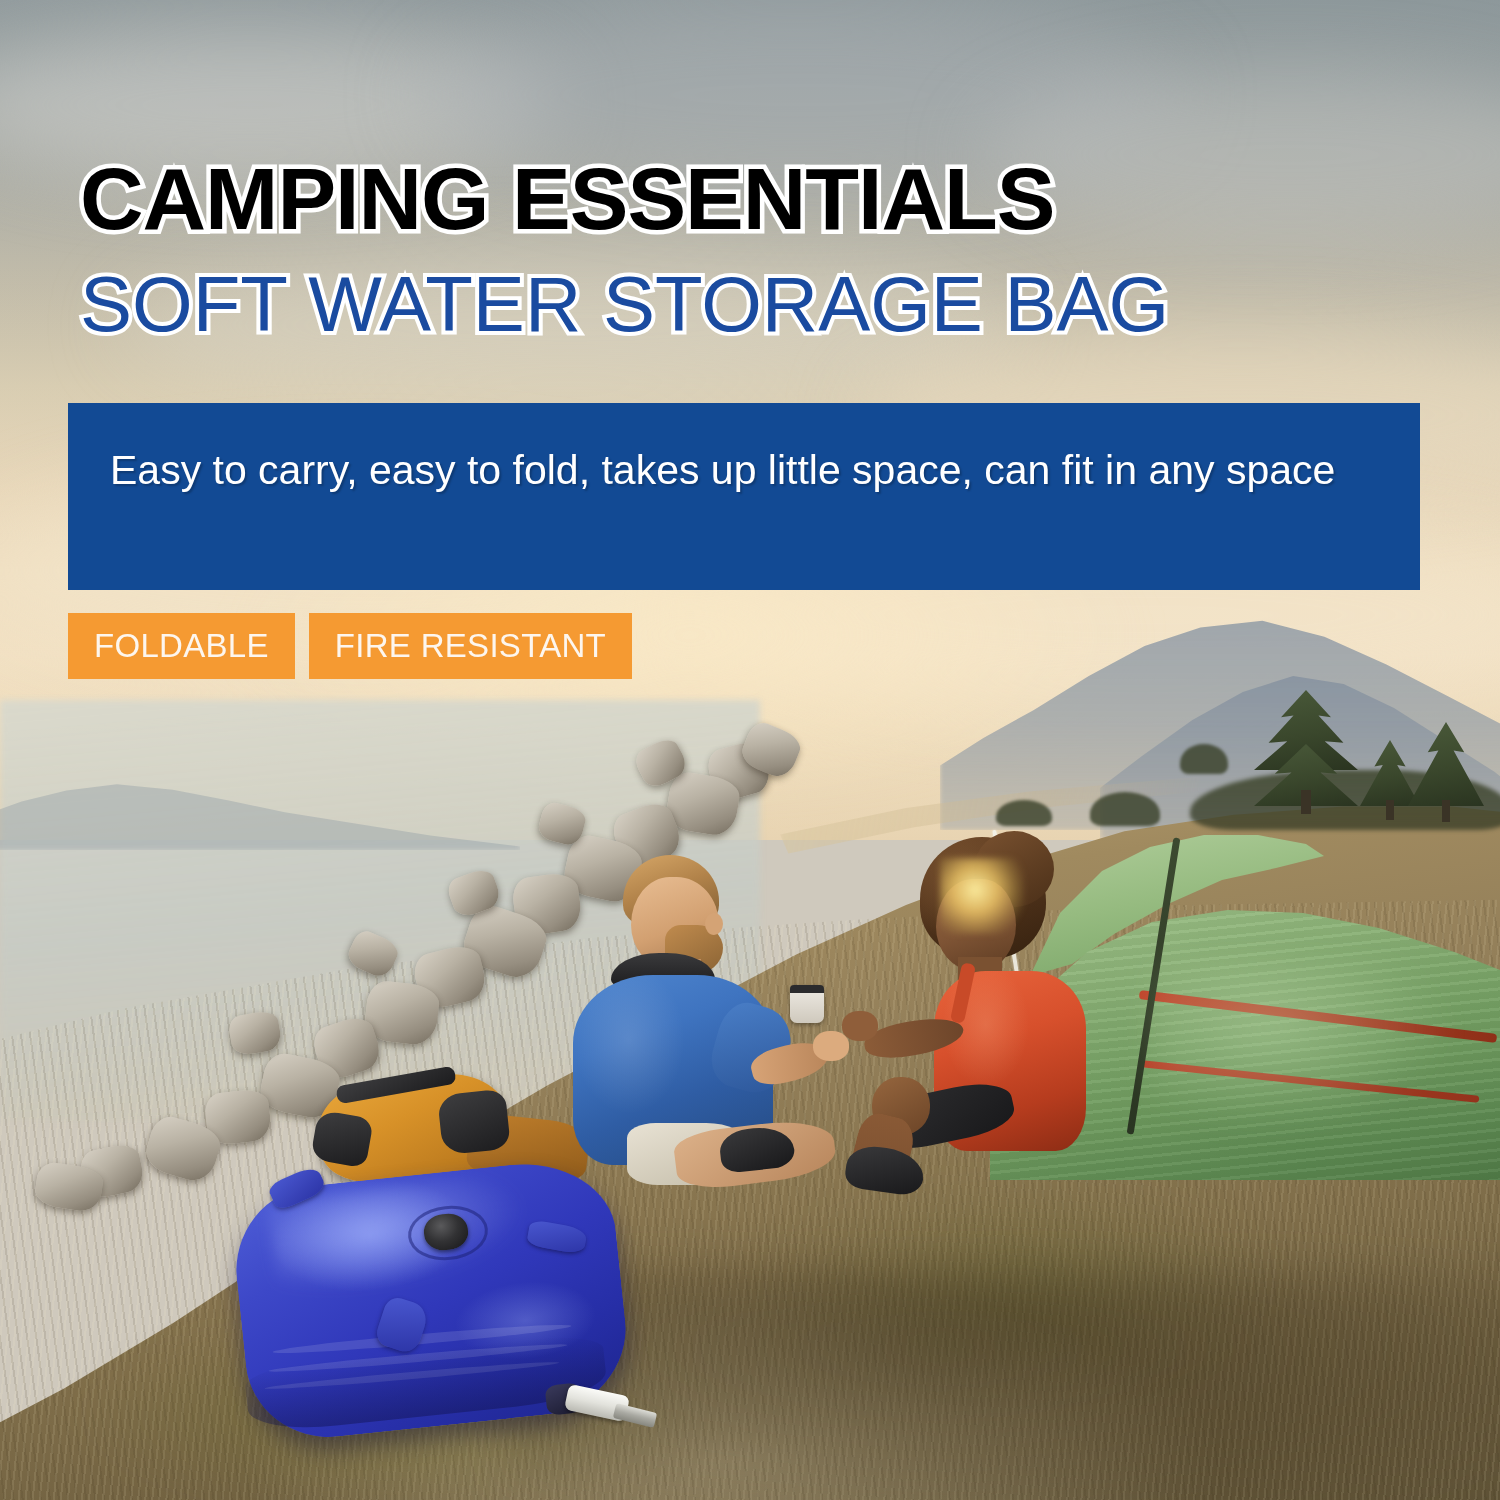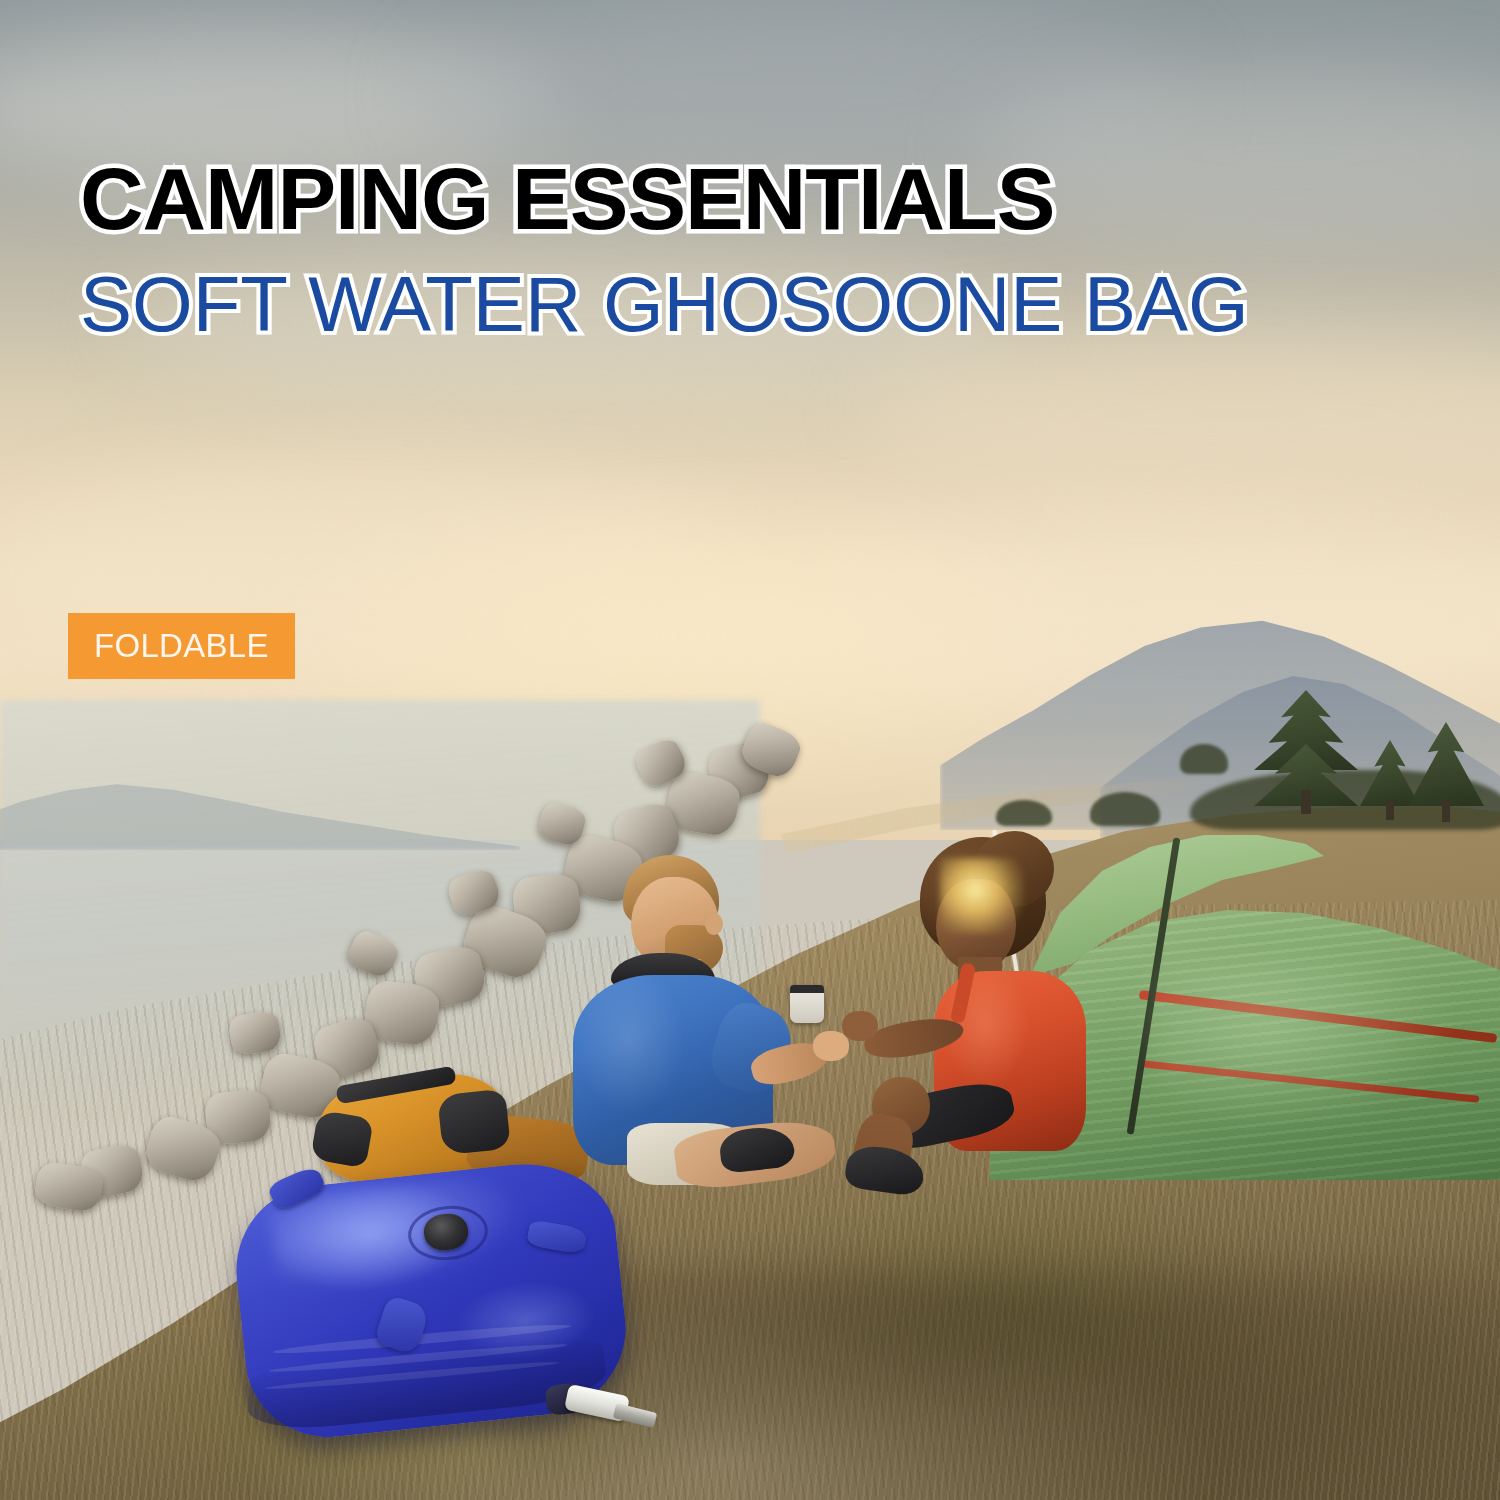--- a/index.html
+++ b/index.html
@@ -697,21 +697,27 @@
     <div class="bag-valve-base"></div>
     <div class="bag-valve"></div>
     <div class="bag-spout"></div>
   </div>
 </div>
 
 <div id="overlay">
 
 
   <div class="headline">CAMPING ESSENTIALS</div>
-  <div class="subheadline">SOFT WATER GHOSOONE BAG</div>
-
+  <div class="subheadline">SOFT WATER STORAGE BAG</div>
+
+  <div class="desc-box">
+    <p>Easy to carry, easy to fold, takes up little space, can fit in any space</p>
+  </div>
 
   <div class="tags" id="tag-row">
       <div class="tag">
         <span>FOLDABLE</span>
       </div>
+      <div class="tag">
+        <span>FIRE RESISTANT</span>
+      </div>
     </div>
 </div>
 
 </body></html>

